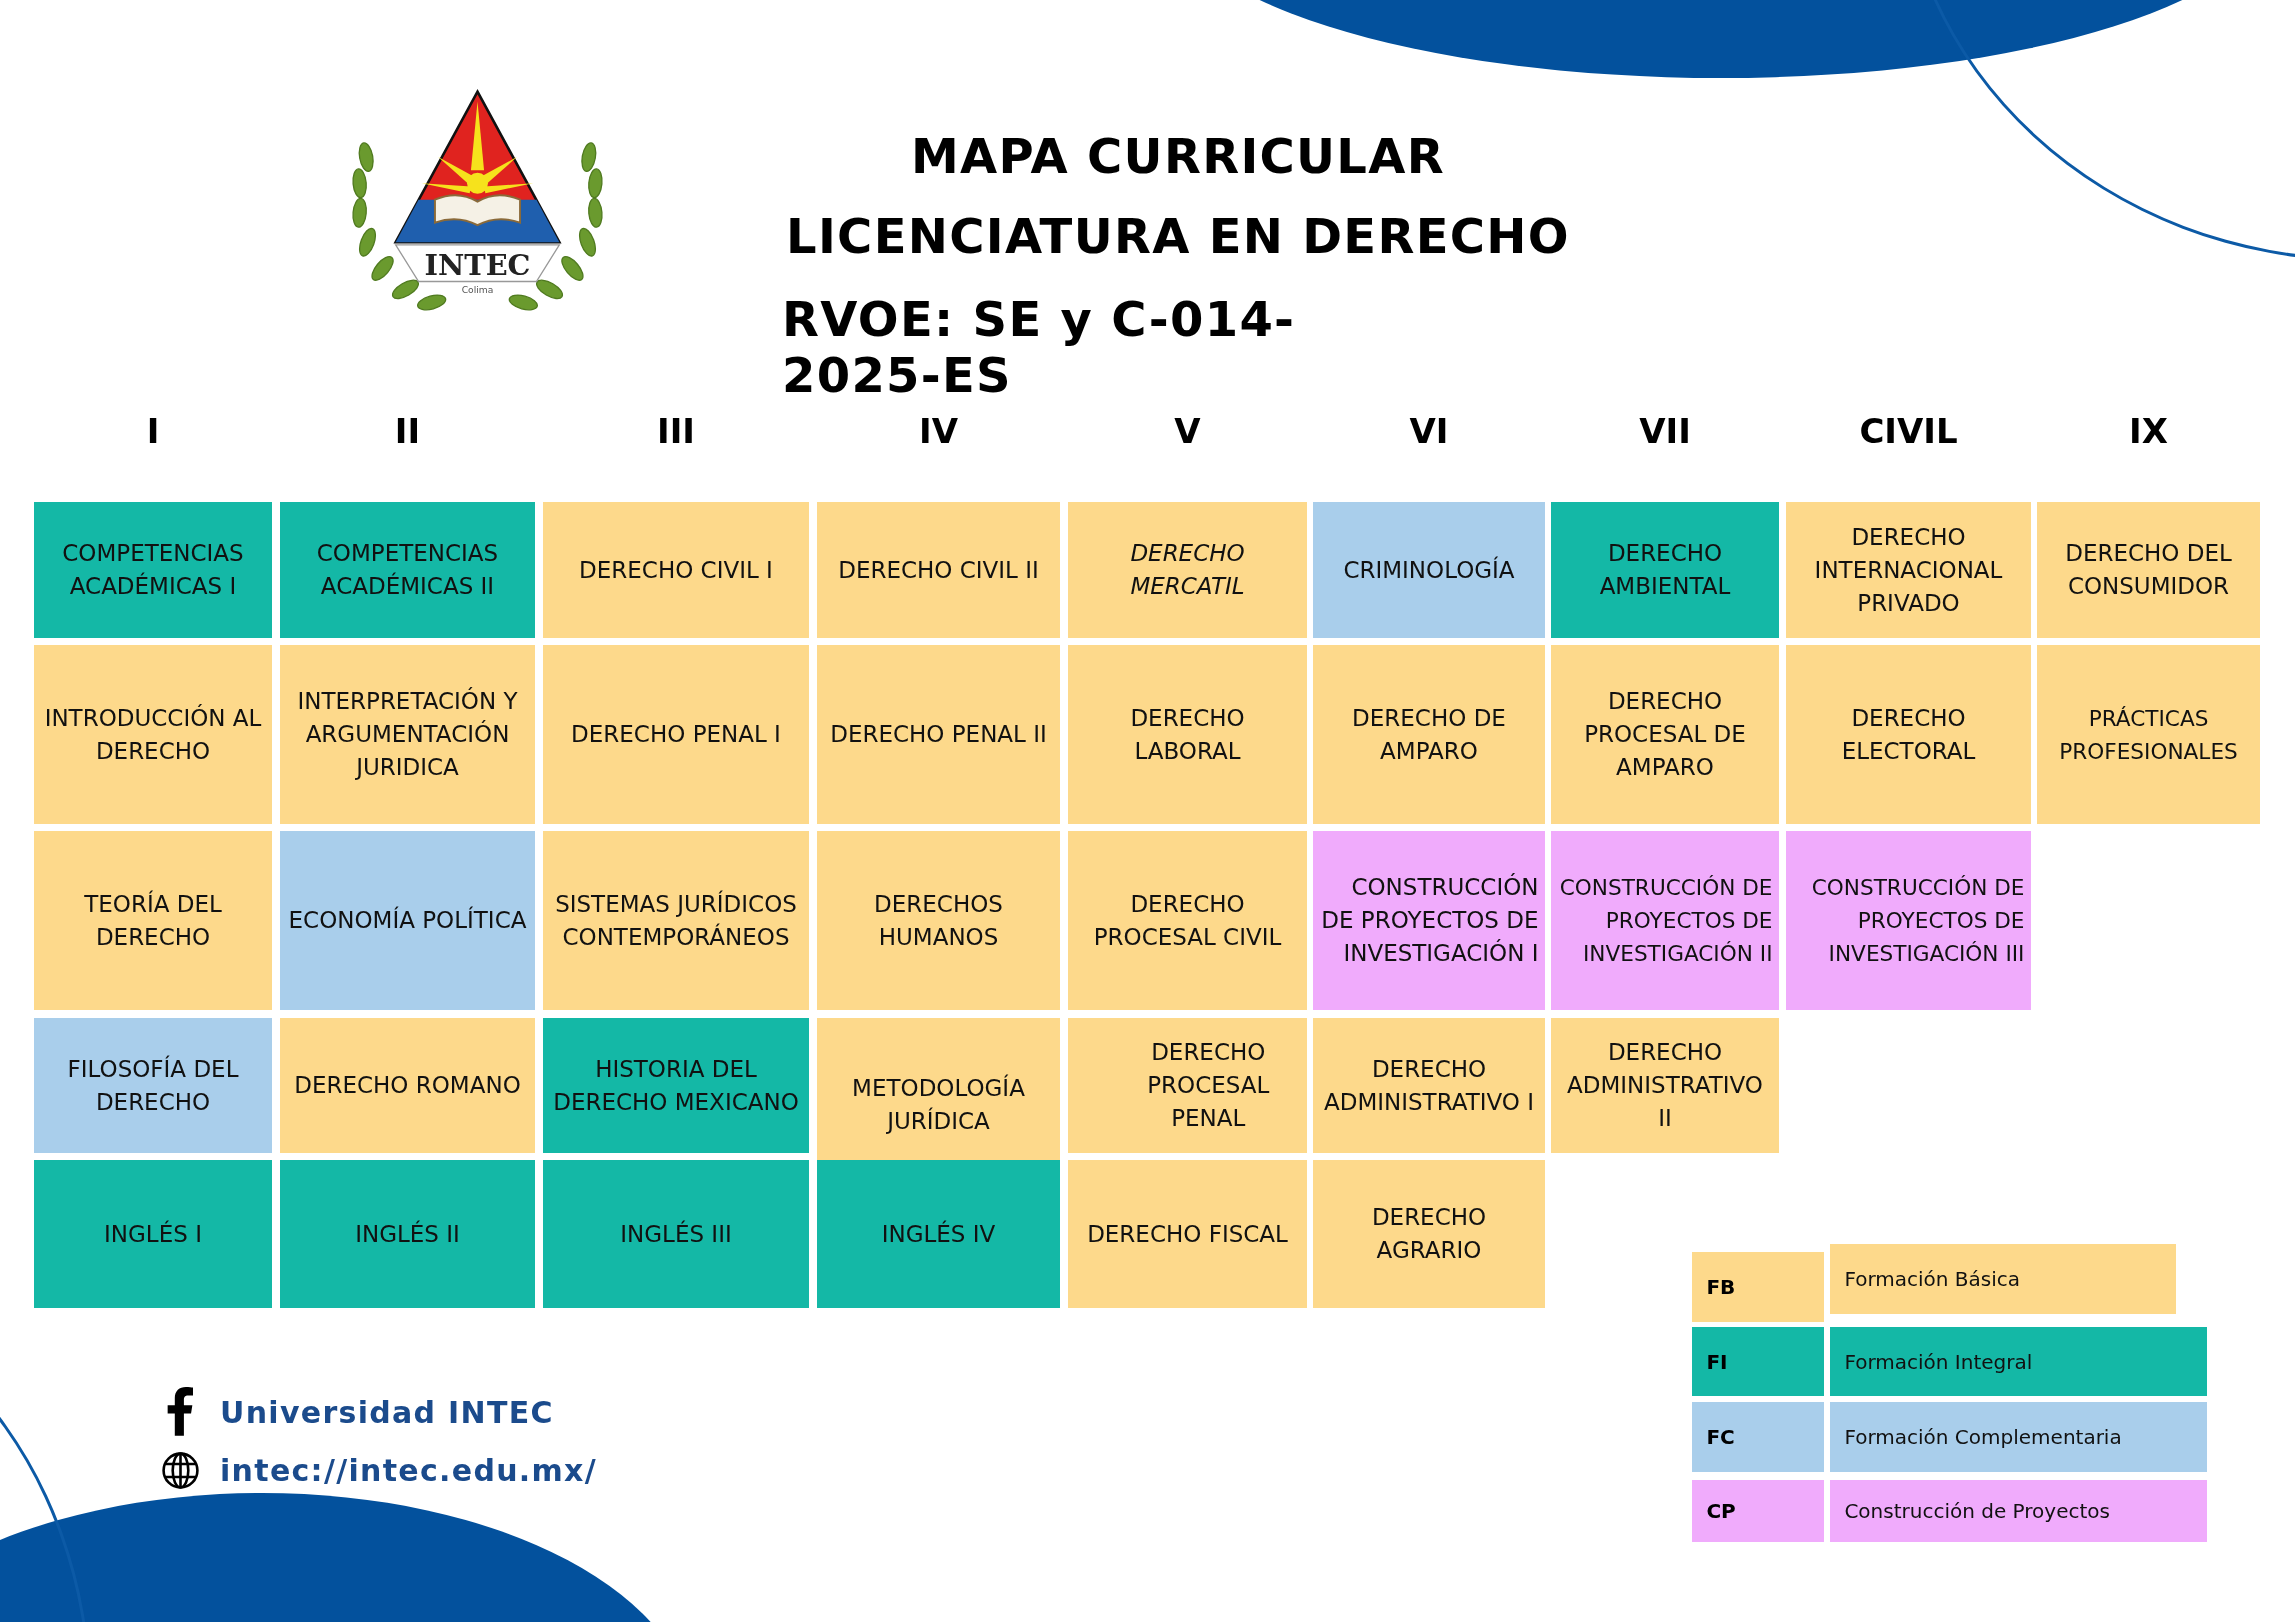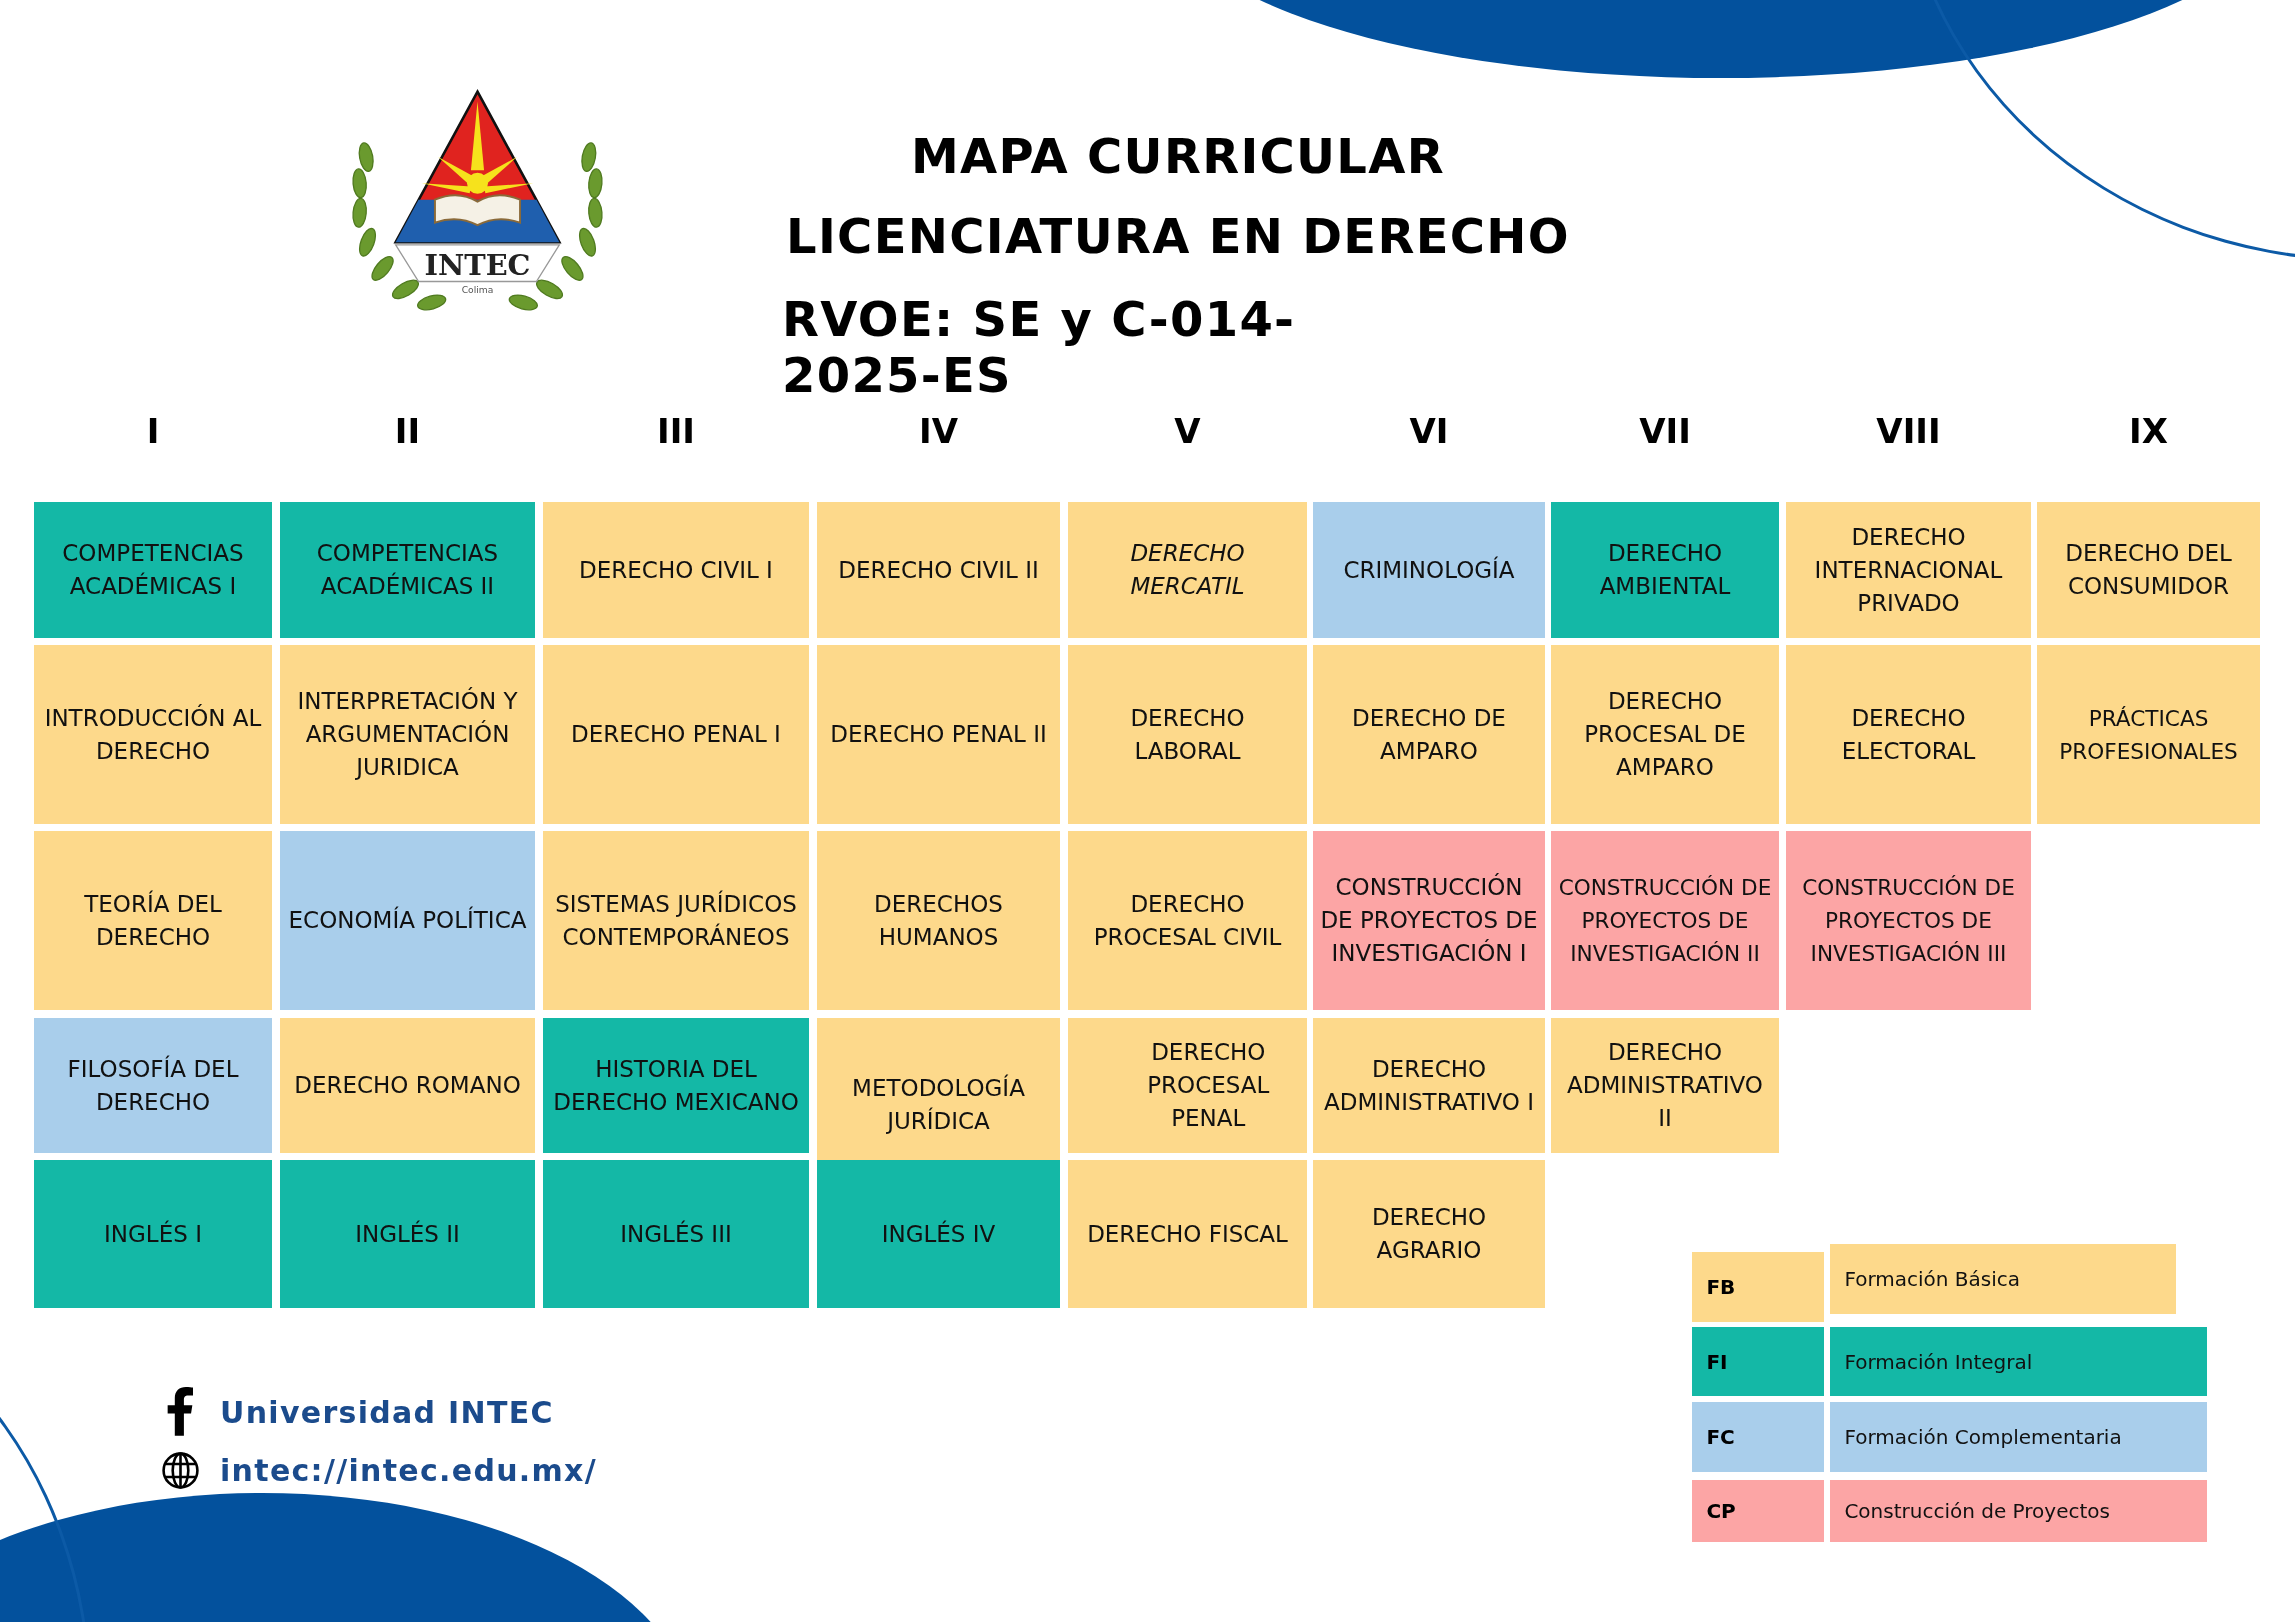--- a/index.html
+++ b/index.html
@@ -8,21 +8,21 @@
   .blob-top { position:absolute; left:1165px; top:-275px; width:1112px; height:353px; border-radius:50%; background:#03519d; }
   .blob-bottom { position:absolute; left:-170px; top:1493px; width:864px; height:458px; border-radius:50%; background:#03519d; }
   .curve { position:absolute; border:3.9px solid #0c5aa6; border-radius:50%; background:transparent; }
   .logo { position:absolute; left:340px; top:85px; width:275px; height:249px; }
   .title-line { position:absolute; left:0; width:2295px; text-align:center; font-family:"DejaVu Sans", sans-serif; font-weight:bold; color:#000; letter-spacing:1.3px; }
   .sem-header { position:absolute; top:411px; font-weight:bold; font-size:34px; color:#000; text-align:center; }
   .cell { position:absolute; display:flex; align-items:center; justify-content:center; text-align:center; box-sizing:border-box; padding:0 6.5px; font-family:"DejaVu Sans", sans-serif; font-size:23px; line-height:33px; color:#111; text-transform:uppercase; font-weight:normal; letter-spacing:0px; }
   .fb { background:#fdd98b; }
   .fi { background:#14b8a6; }
   .fc { background:#a9ceeb; }
-  .cp { background:#fca5a5; }
+  .cp { background:#f0abfc;text-align:right; }
   .legend-code { position:absolute; display:flex; align-items:center; box-sizing:border-box; padding-left:14.4px; font-weight:bold; font-size:20px; color:#000; }
   .legend-label { position:absolute; display:flex; align-items:center; box-sizing:border-box; padding-left:14.4px; font-size:20px; color:#111; }
   .footer-text { position:absolute; font-weight:bold; font-size:30px; color:#1b4b8c; letter-spacing:1.3px; }
 </style>
 </head>
 <body>
 
 <div class="blob-top"></div>
 <div class="curve" style="left:1898px; top:-589px; width:916px; height:844px;"></div>
 <div class="blob-bottom"></div>
@@ -68,21 +68,21 @@
 <div class="title-line" style="top:291px; font-size:48px; left:782px; width:667px; text-align:left;">RVOE: SE y C-014-2025-ES</div>
 
 <div>
   <div class="sem-header" style="left:34px; width:238px;">I</div>
   <div class="sem-header" style="left:280px; width:255px;">II</div>
   <div class="sem-header" style="left:543px; width:266px;">III</div>
   <div class="sem-header" style="left:817px; width:243px;">IV</div>
   <div class="sem-header" style="left:1068px; width:239px;">V</div>
   <div class="sem-header" style="left:1313px; width:232px;">VI</div>
   <div class="sem-header" style="left:1551px; width:228px;">VII</div>
-  <div class="sem-header" style="left:1786px; width:245px;">VIII</div>
+  <div class="sem-header" style="left:1786px; width:245px;">CIVIL</div>
   <div class="sem-header" style="left:2037px; width:223px;">IX</div>
 </div>
 
 <div>
 
   <div class="cell fi" style="left:34px; width:238px; top:502px; height:136px;">COMPETENCIAS ACADÉMICAS I</div>
   <div class="cell fb" style="left:34px; width:238px; top:645px; height:179px;">INTRODUCCIÓN AL DERECHO</div>
   <div class="cell fb" style="left:34px; width:238px; top:831px; height:179px;">TEORÍA DEL DERECHO</div>
   <div class="cell fc" style="left:34px; width:238px; top:1018px; height:135px;">FILOSOFÍA DEL DERECHO</div>
   <div class="cell fi" style="left:34px; width:238px; top:1160px; height:148px;">INGLÉS I</div>

